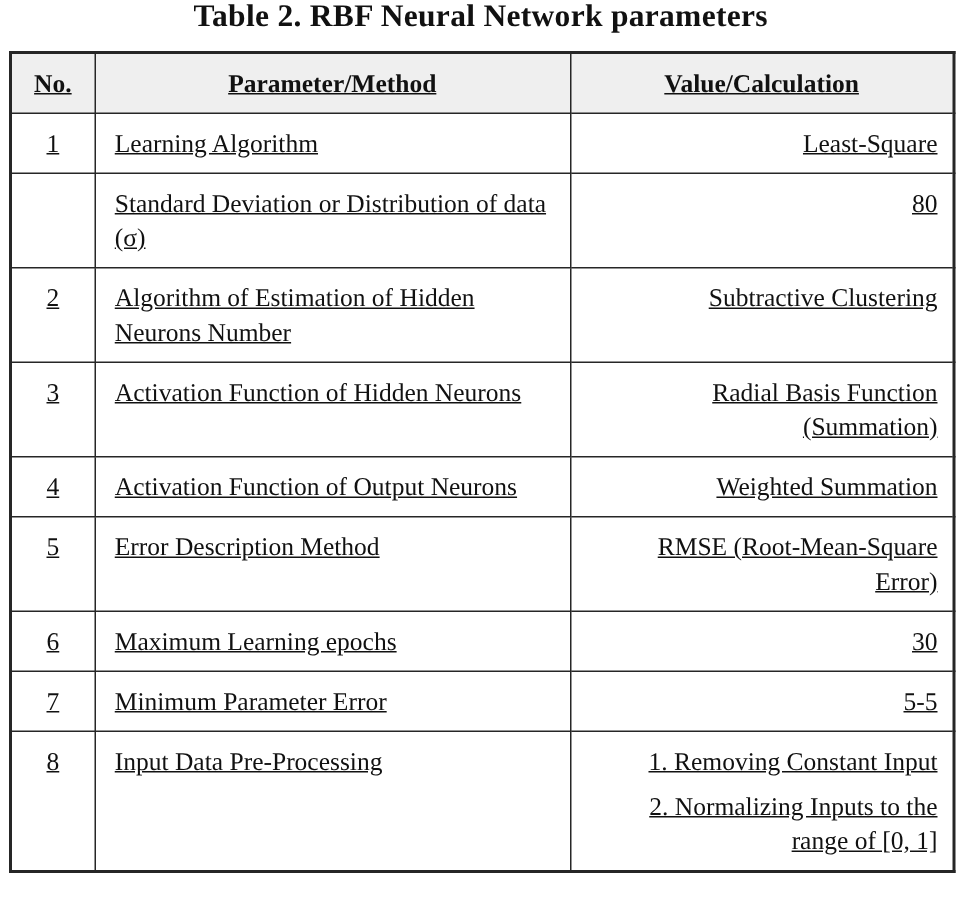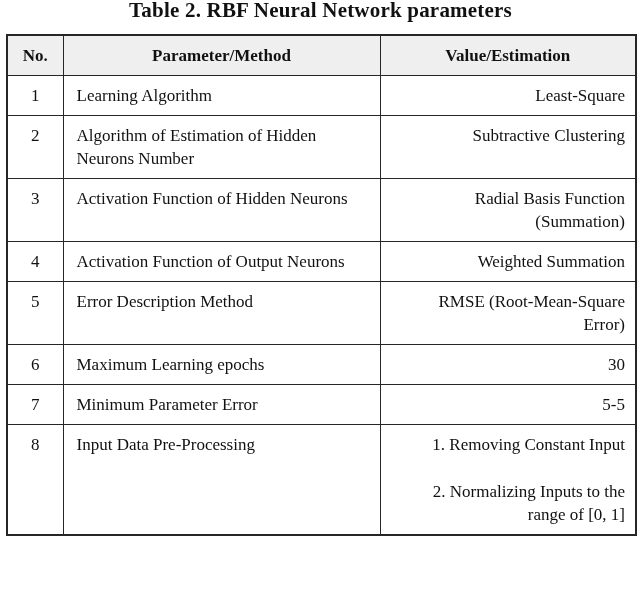--- a/index.html
+++ b/index.html
@@ -29,20 +29,21 @@
     width: 629px;
     border-collapse: collapse;
     table-layout: fixed;
     border: 2.5px solid #262626;
   }
   table.params th, table.params td {
     border: 1.8px solid #262626;
     vertical-align: top;
     font-size: 17px;
     line-height: 23px;
+    text-decoration: underline;
   }
   col.col-no    { width: 56px; }
   col.col-param { width: 317px; }
   col.col-value { width: 256px; }
   thead th {
     background: #efefef;
     font-weight: bold;
     text-align: center;
     padding: 8px 6px;
     font-size: 17.5px;
@@ -53,48 +54,55 @@
   }
   td.c-param {
     text-align: left;
     padding: 8px 14px 8px 13px;
     margin-top: 35px;
   }
   td.c-value {
     text-align: right;
     padding: 8px 10px 8px 13px;
   }
-  td.c-value p + p { margin-top: 24px; }
+  td.c-value p + p { margin-top: 7px; }
 </style>
 </head>
 <body>
 
 <div class="page">
 
   <div class="caption">Table 2. RBF Neural Network parameters</div>
 
   <table class="params">
     <colgroup>
       <col class="col-no">
       <col class="col-param">
       <col class="col-value">
     </colgroup>
     <thead>
       <tr>
         <th>No.</th>
         <th>Parameter/Method</th>
-        <th>Value/Estimation</th>
+        <th>Value/Calculation</th>
       </tr>
     </thead>
     <tbody>
       <tr>
         <td class="c-no">1</td>
         <td class="c-param">Learning Algorithm</td>
         <td class="c-value">
           <p>Least-Square</p>
+        </td>
+      </tr>
+      <tr>
+        <td class="c-no"></td>
+        <td class="c-param">Standard Deviation or Distribution of data (σ)</td>
+        <td class="c-value">
+          <p>80</p>
         </td>
       </tr>
       <tr>
         <td class="c-no">2</td>
         <td class="c-param">Algorithm of Estimation of Hidden Neurons Number</td>
         <td class="c-value">
           <p>Subtractive Clustering</p>
         </td>
       </tr>
       <tr>

